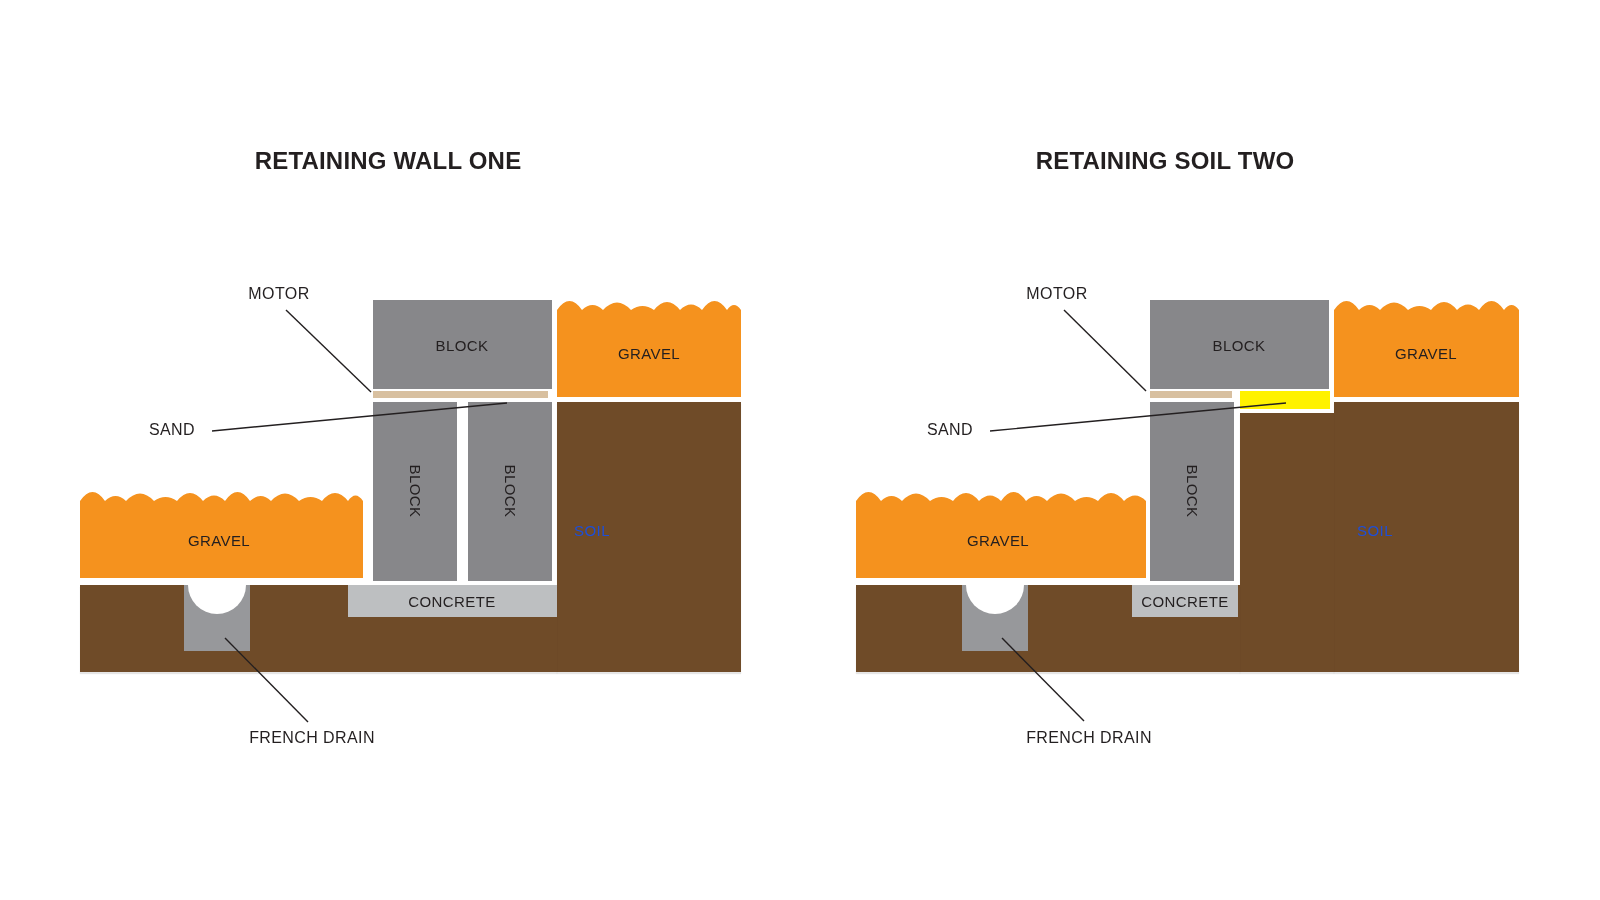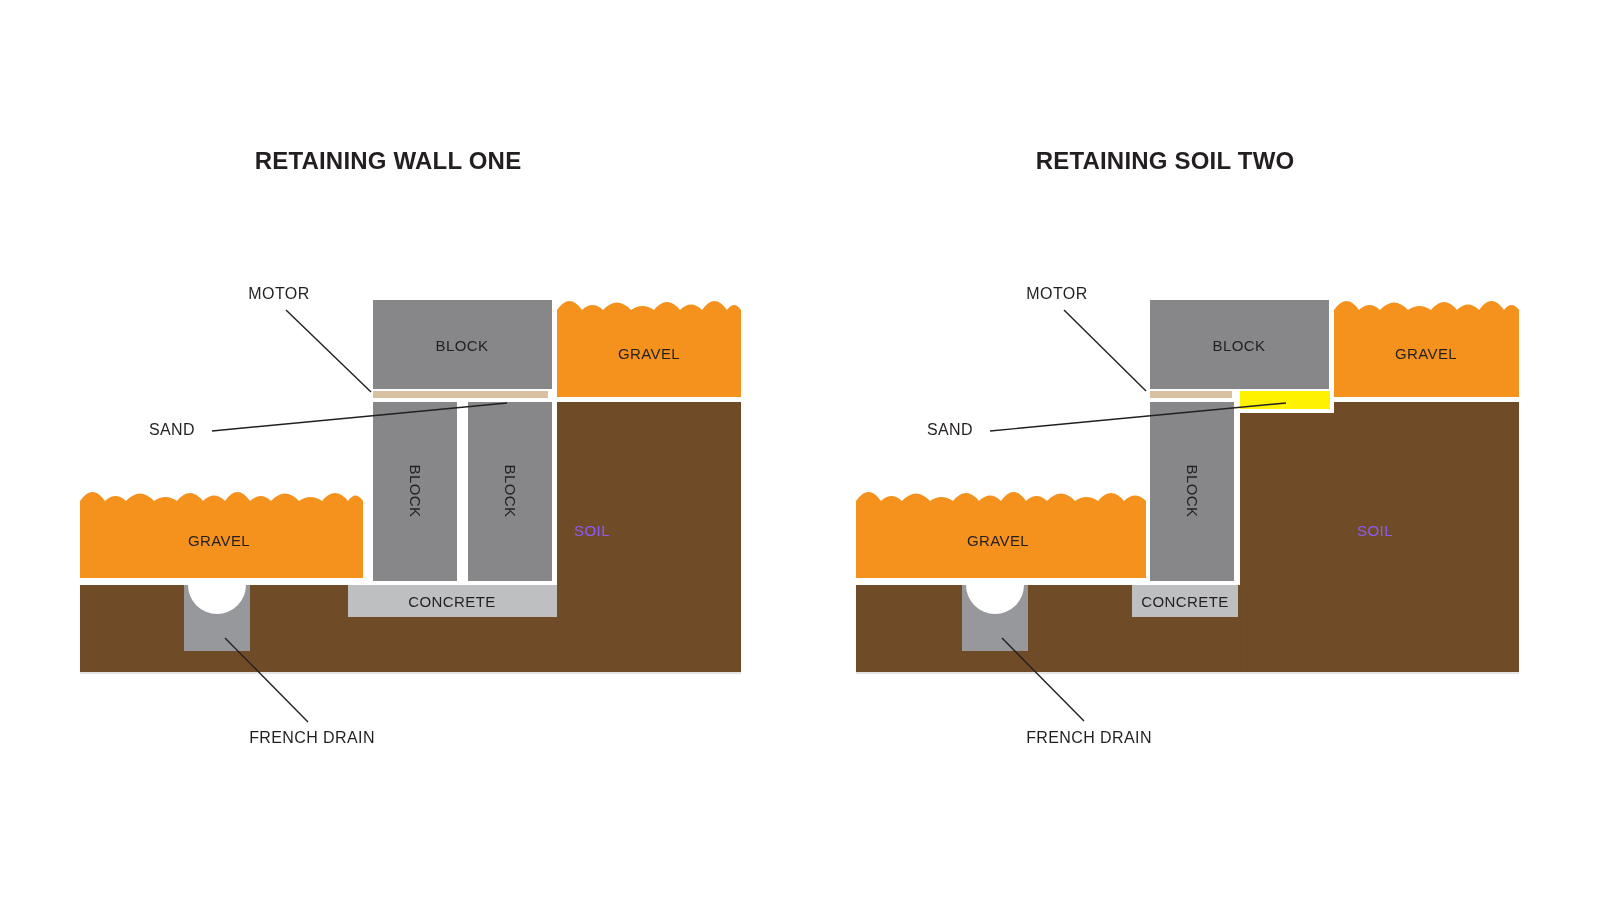--- a/index.html
+++ b/index.html
@@ -16,21 +16,21 @@
   .drainpipe{background:var(--drain-gray,#97989B);}
   .drainarch{background:#ffffff;border-radius:0 0 29px 29px;}
   .gravelsvg{position:absolute;display:block;}
   .gravelsvg path{fill:var(--gravel-orange,#F5921E);}
   .lbl{
     position:absolute;transform:translate(-50%,-50%);
     font-size:15px;letter-spacing:0.4px;white-space:nowrap;line-height:1;
   }
   .lbl.outer{font-size:16px;}
   .lbl.vert{transform:translate(-50%,-50%) rotate(90deg);}
-  .lbl.white{color:#8b5cf6;}
+  .lbl.white{color:#1d4ed8;}
   .title{
     position:absolute;transform:translate(-50%,-50%);margin:0;
     font-size:24px;font-weight:700;letter-spacing:0.2px;white-space:nowrap;
   }
   .leaders{position:absolute;left:0;top:0;width:1600px;height:900px;pointer-events:none;}
   .leaders line{stroke:var(--text-black,#231F20);stroke-width:1.4;}
 </style>
 </head>
 <body>
 

